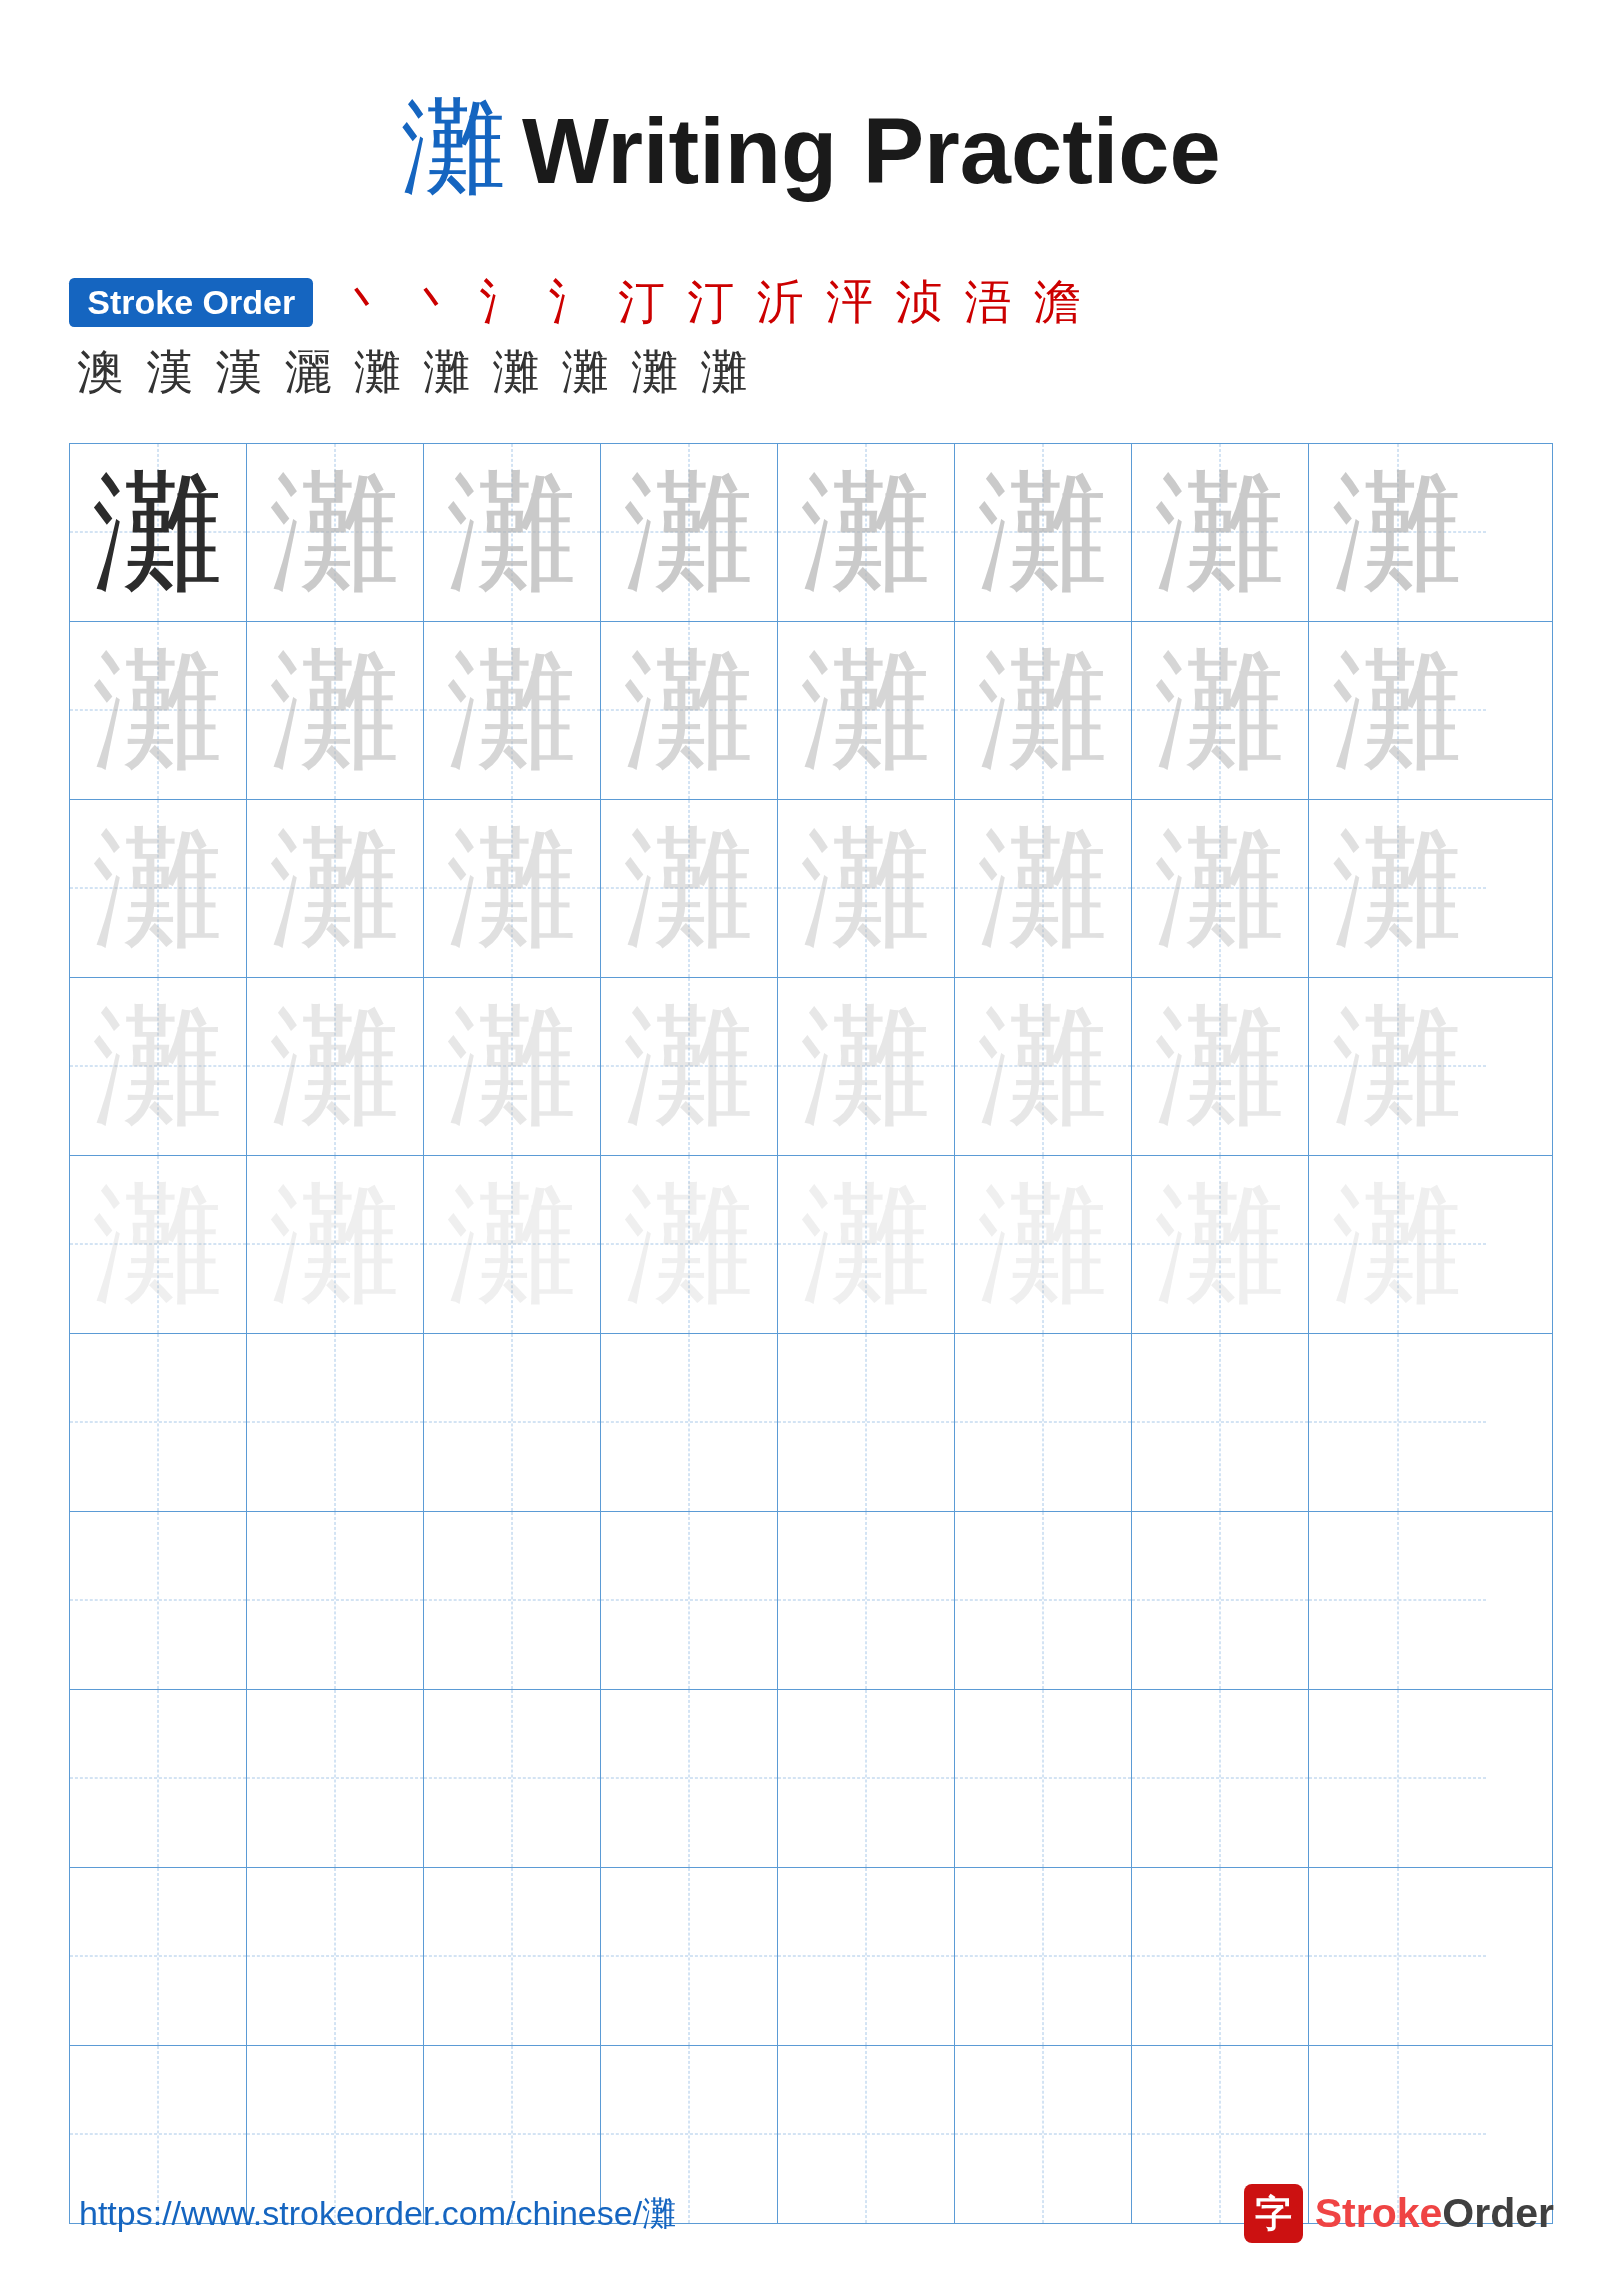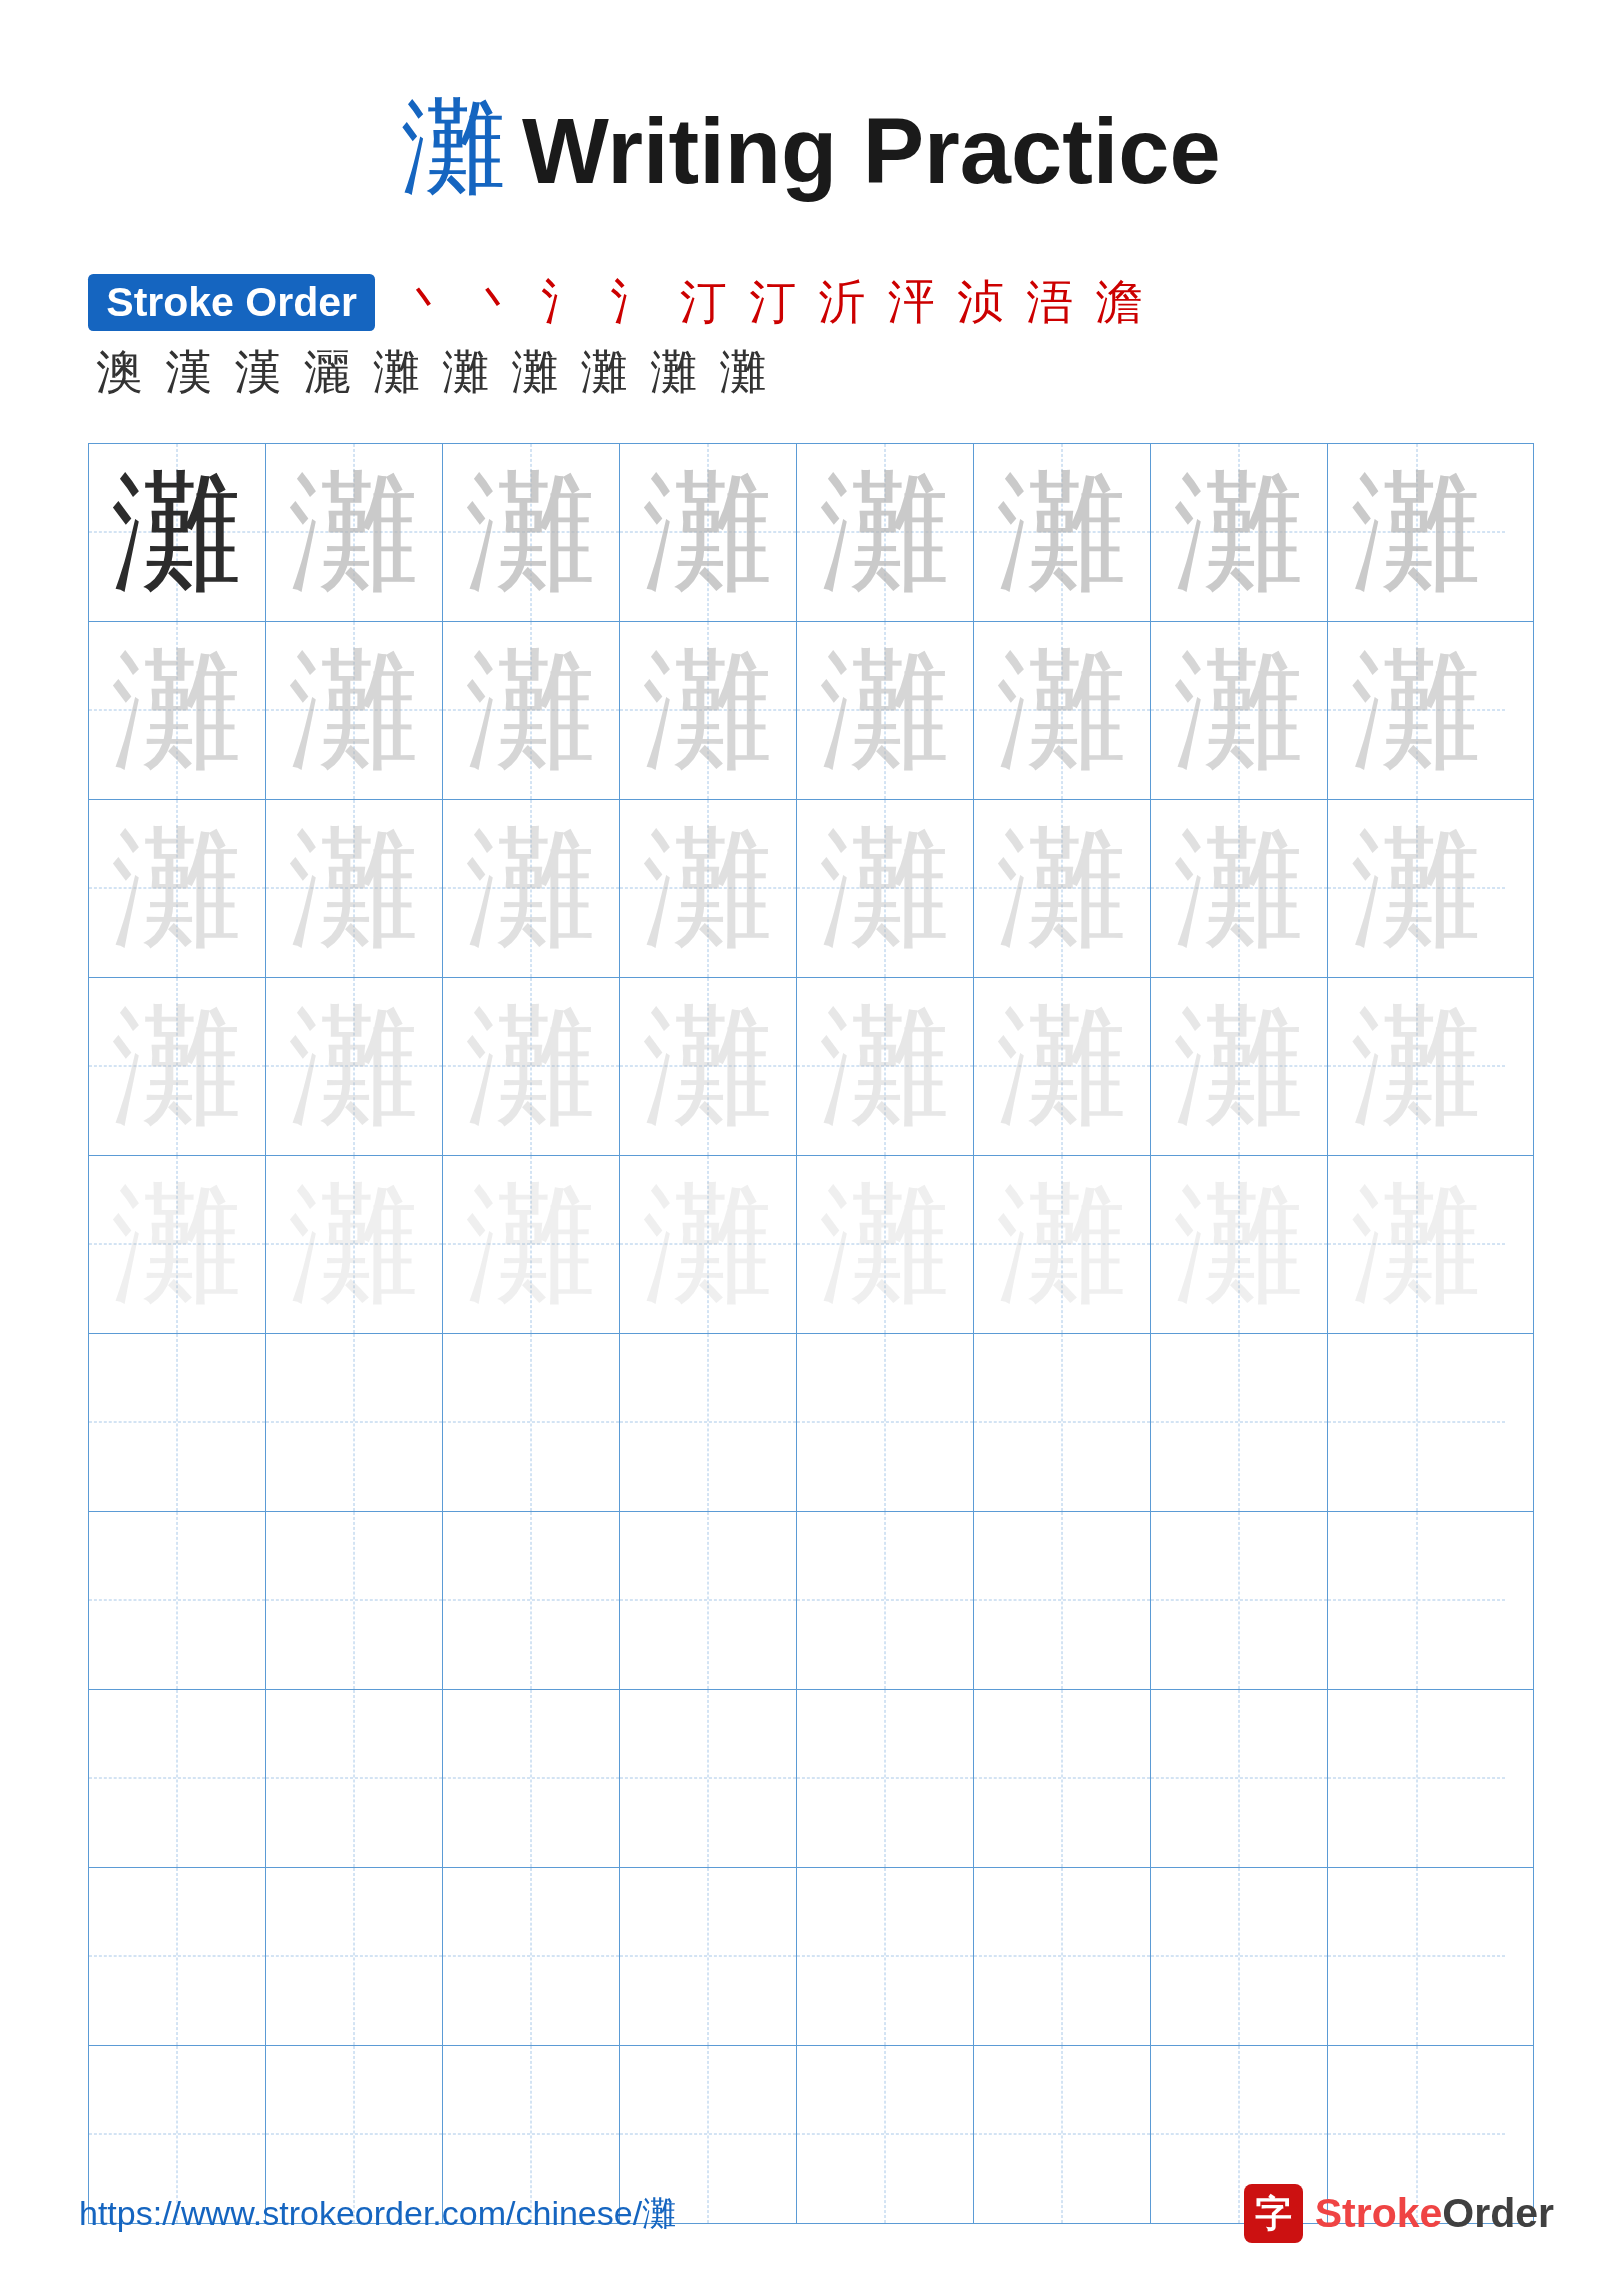--- a/index.html
+++ b/index.html
@@ -11,21 +11,21 @@
       font-family: serif;
       position: relative;
       overflow: hidden;
     }
 
     .page {
       width: 1622px;
       height: 2295px;
       background: #fff;
       position: relative;
-      padding: 52px 75px;
+      padding: 52px 56px;
     }
 
     
     .title-area {
       text-align: center;
       margin-bottom: 52px;
       margin-top: 26px;
     }
 
     .title-char {
@@ -52,21 +52,21 @@
       display: flex;
       align-items: center;
       flex-wrap: wrap;
       margin-bottom: 6.5px;
     }
 
     .stroke-order-badge {
       background: #1565c0;
       color: #fff;
       font-family: Arial, sans-serif;
-      font-size: 41px;
+      font-size: 34px;
       font-weight: bold;
       padding: 5.2px 18.3px;
       border-radius: 5.2px;
       margin-right: 19.6px;
       white-space: nowrap;
     }
 
     .stroke-chars {
       display: flex;
       align-items: center;

